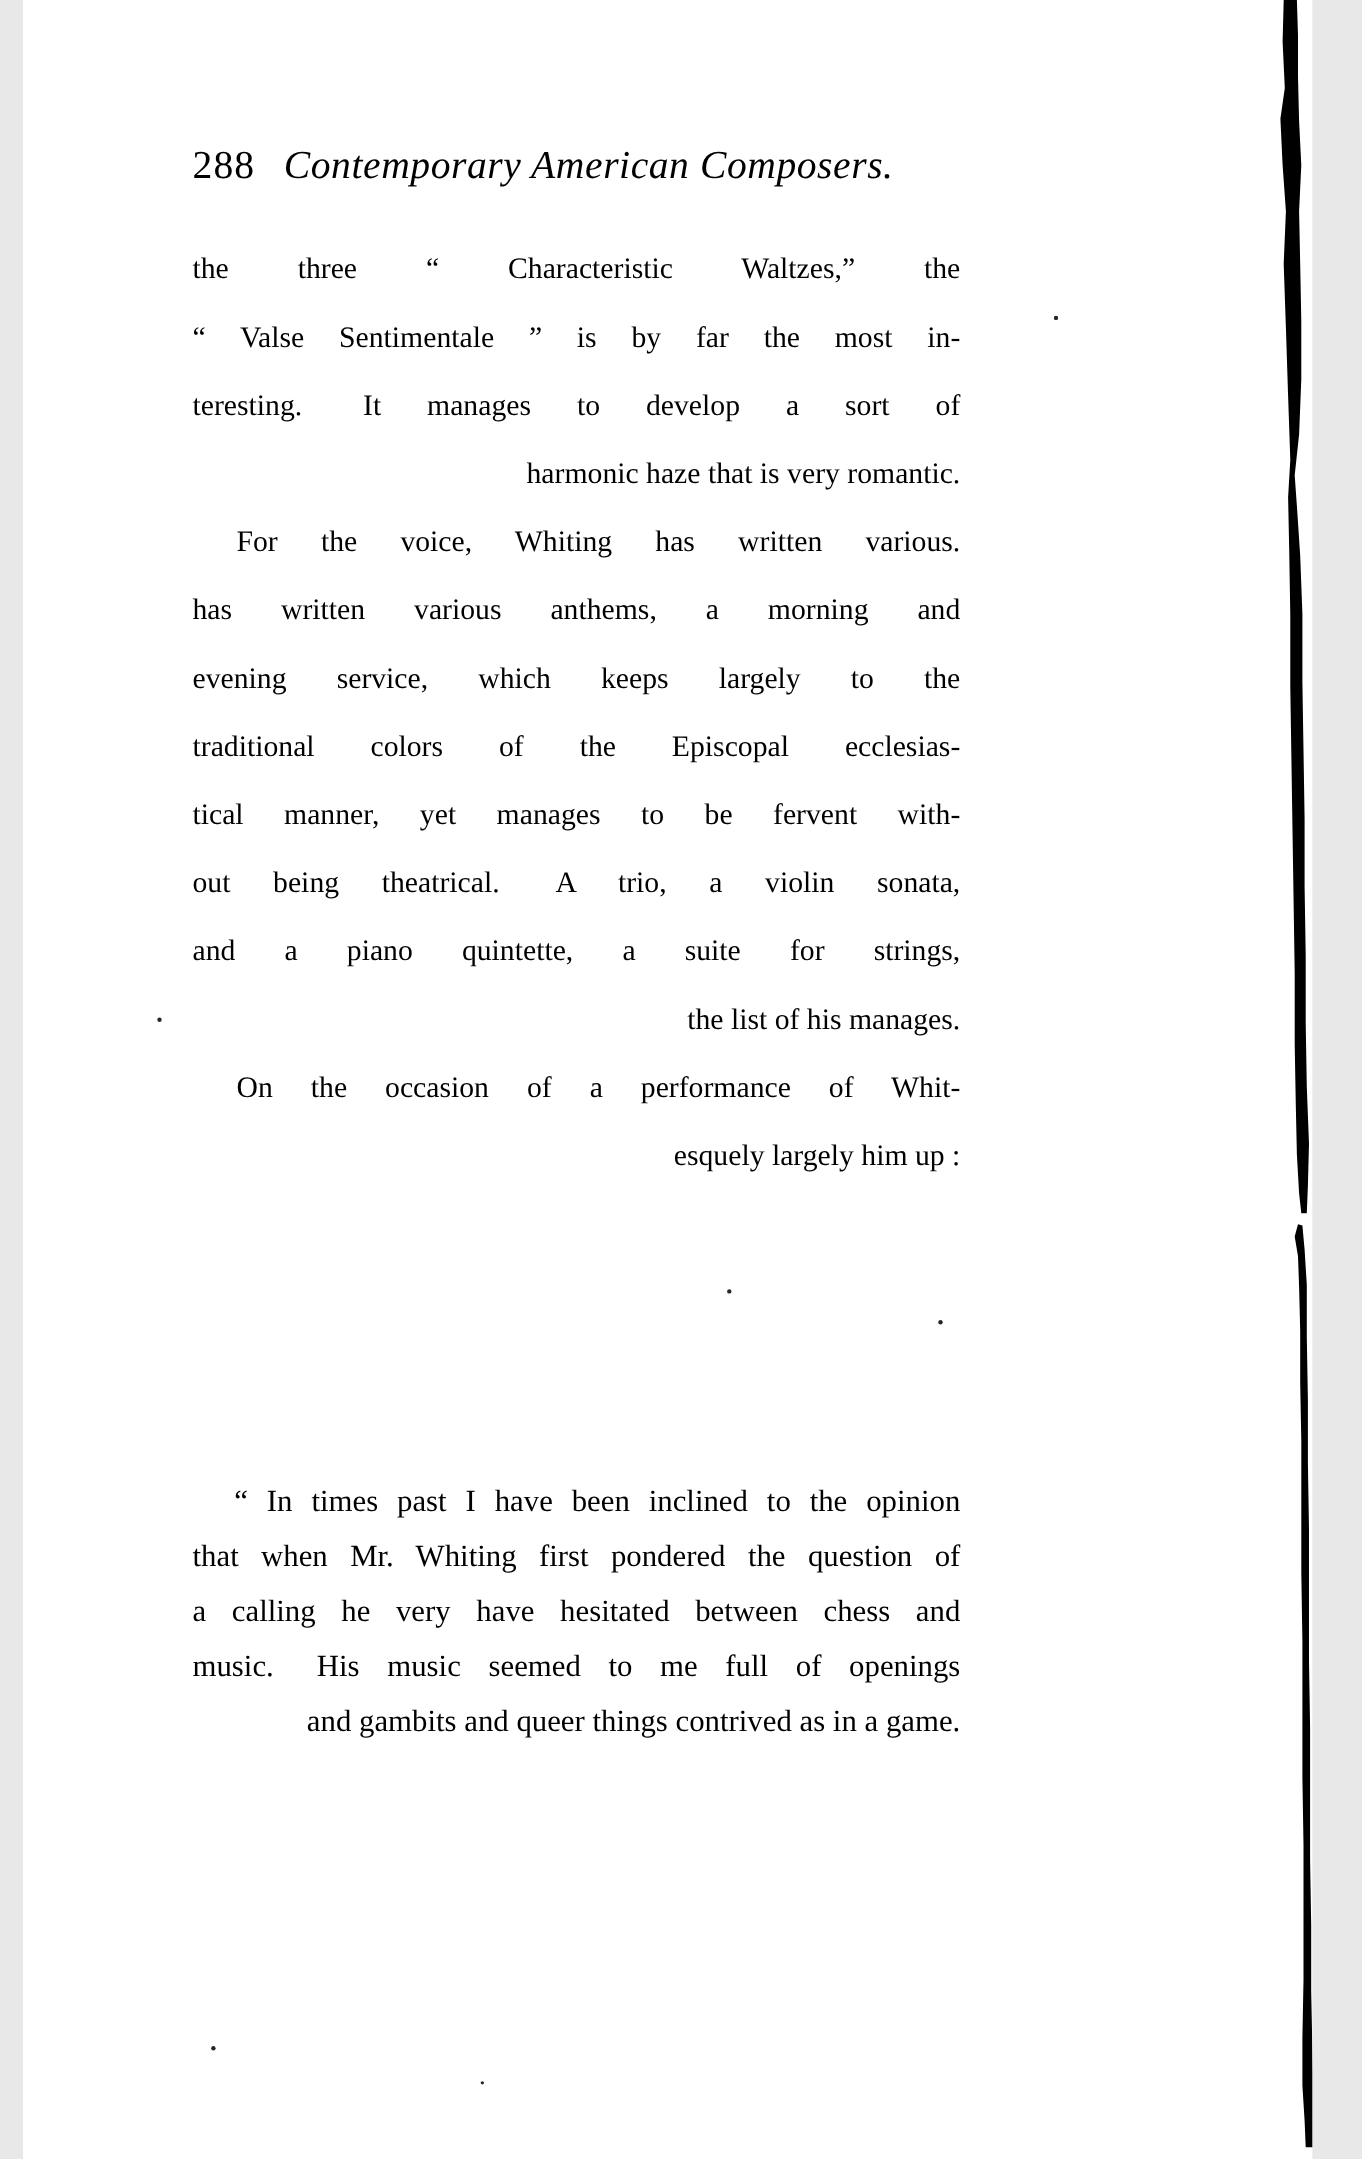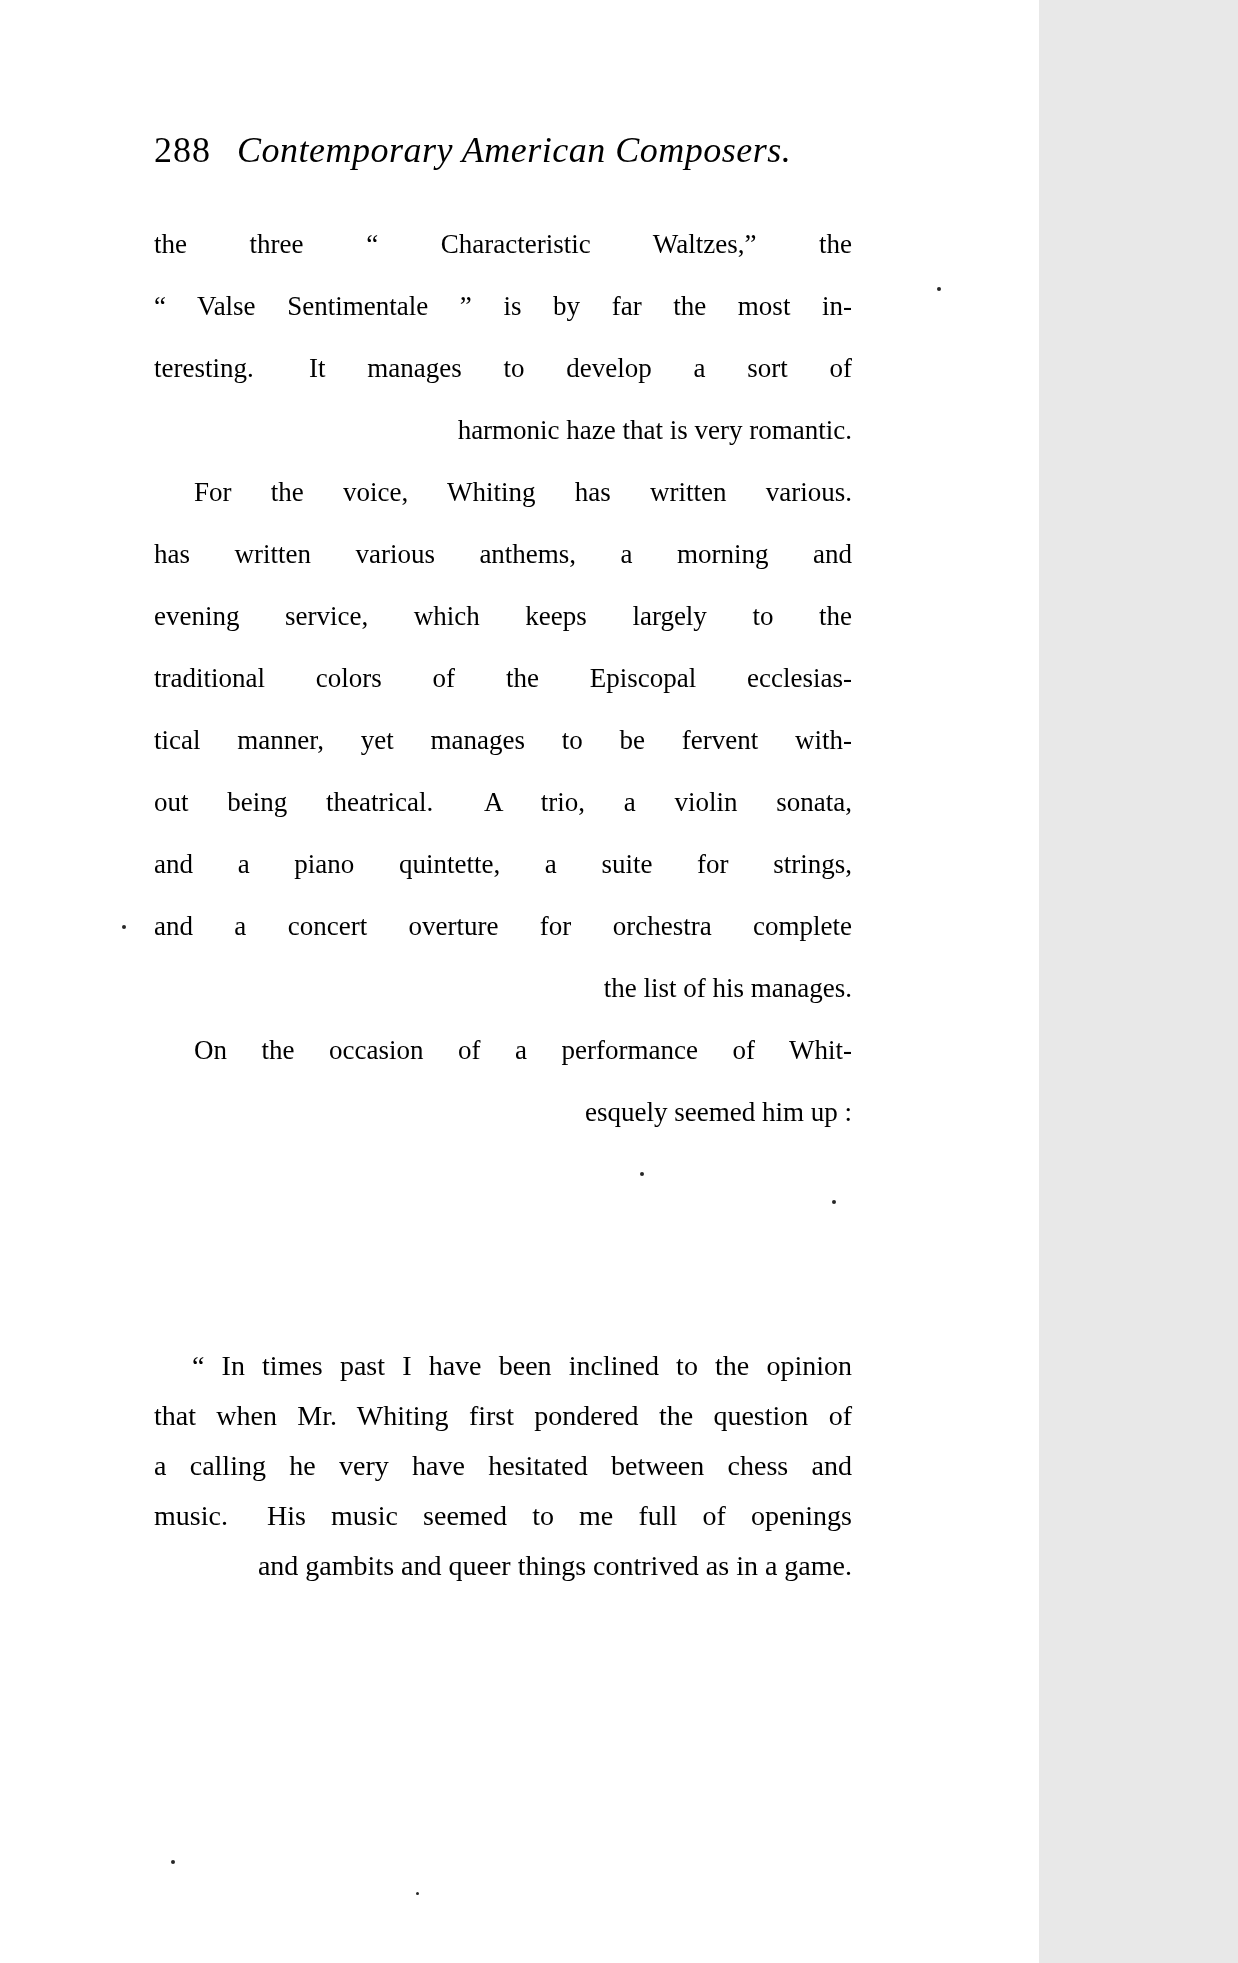--- a/index.html
+++ b/index.html
@@ -1,23 +1,24 @@
 <!DOCTYPE html>
 <html><head>
 <meta charset="utf-8">
 <style>
   html, body { margin: 0; padding: 0; background: #e8e8e8; }
   #page {
     position: relative;
-    width: 1039px;
+    width: 1172px;
     height: 1963px;
     background: #ffffff;
     overflow: hidden;
     font-family: "Liberation Serif", serif;
     color: #000000;
+    margin-left: 21px;
   }
   
   #running-head {
     position: absolute;
     left: 154px;
     top: 122px;
     width: 760px;
     line-height: 56px;
     font-size: 36px;
     white-space: nowrap;
@@ -92,24 +93,23 @@
     <div class="ln j">“ Valse Sentimentale ” is by far the most in-</div>
     <div class="ln j">teresting.  It manages to develop a sort of</div>
     <div class="ln end">harmonic haze that is very romantic.</div>
     <div class="ln j ind">For the voice, Whiting has written various.</div>
     <div class="ln j">has written various anthems, a morning and</div>
     <div class="ln j">evening service, which keeps largely to the</div>
     <div class="ln j">traditional colors of the Episcopal ecclesias-</div>
     <div class="ln j">tical manner, yet manages to be fervent with-</div>
     <div class="ln j">out being theatrical.  A trio, a violin sonata,</div>
     <div class="ln j">and a piano quintette, a suite for strings,</div>
-    <div class="ln j">and a concert overture for orchestra complete</div>
     <div class="ln end">the list of his manages.</div>
     <div class="ln j ind">On the occasion of a performance of Whit-</div>
-    <div class="ln end">esquely seemed him up :</div>
+    <div class="ln end">esquely largely him up :</div>
   </div>
 
   <div id="quote-text">
     <div class="ln j indq">“ In times past I have been inclined to the opinion</div>
     <div class="ln j">that when Mr. Whiting first pondered the question of</div>
     <div class="ln j">a calling he very have hesitated between chess and</div>
     <div class="ln j">music.  His music seemed to me full of openings</div>
     <div class="ln end">and gambits and queer things contrived as in a game.</div>
   </div>
 

